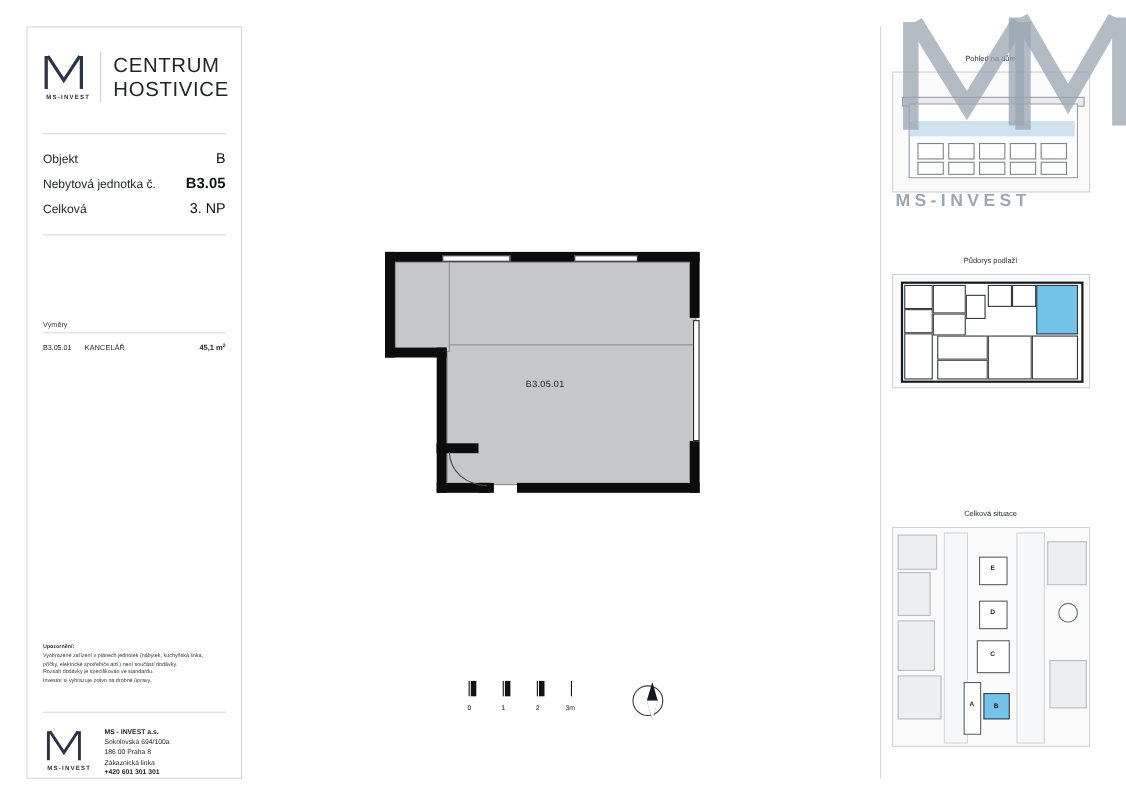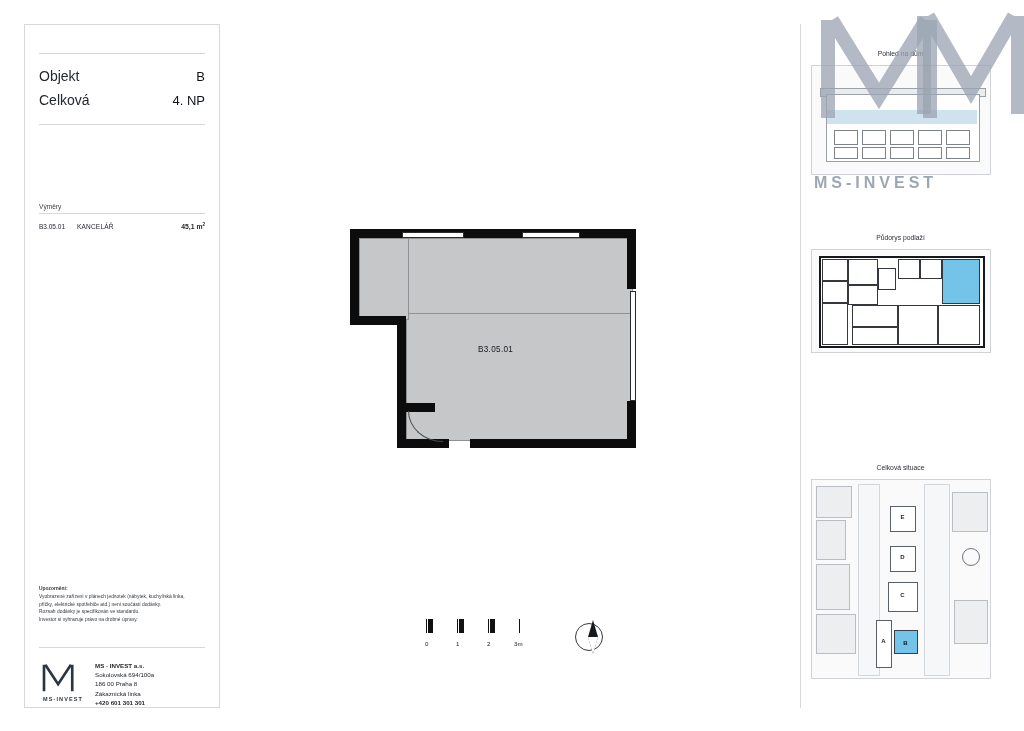--- a/index.html
+++ b/index.html
@@ -70,21 +70,21 @@
   .info-rows {
     padding: 10px 14px 12px 14px;
   }
   .info-row {
     display: flex;
     align-items: baseline;
     justify-content: space-between;
     padding: 4px 0;
   }
   .info-label {
-    font-size: 14px;
+    font-size: 11px;
     color: #23272e;
   }
   .info-value {
     font-size: 12px;
     color: #10141a;
   }
   .info-value.big {
     font-size: 13.5px;
     font-weight: bold;
   }
@@ -388,31 +388,50 @@
     color: #8d97a6;
     opacity: 0.85;
     font-weight: bold;
   }
 </style>
 </head>
 <body>
 
 <div class="left-panel">
 
+  <div class="brand">
+    <div class="logo-block">
+      <svg class="logo-mark" width="40" height="34" viewBox="0 0 40 34">
+        <path d="M3 2 L3 32" stroke="#2b3442" stroke-width="3" fill="none"></path>
+        <path d="M35 2 L35 32" stroke="#2b3442" stroke-width="3" fill="none"></path>
+        <path d="M4.5 2 L19 24 L33.5 2" stroke="#2b3442" stroke-width="3" fill="none"></path>
+      </svg>
+      <div class="logo-caption">MS-INVEST</div>
+    </div>
+    <div class="brand-divider"></div>
+    <div>
+      <div class="brand-title">CENTRUM</div>
+      <div class="brand-title">HOSTIVICE</div>
+    </div>
+  </div>
 
   <div class="rule top-info"></div>
 
   <div class="info-rows">
     <div class="info-row">
       <span class="info-label">Objekt</span>
       <span class="info-value mid">B</span>
     </div>
     <div class="info-row">
+      <span class="info-label">Nebytová jednotka č.</span>
+      <span class="info-value big">B3.05</span>
+    </div>
+    <div class="info-row">
       <span class="info-label">Celková</span>
-      <span class="info-value mid">4. NP</span>
+      <span class="info-value mid">3. NP</span>
     </div>
   </div>
 
   <div class="rule"></div>
 
   <div class="spacer-area"></div>
 
   <div class="vymery-title">Výměry</div>
   <div class="rule"></div>
 

